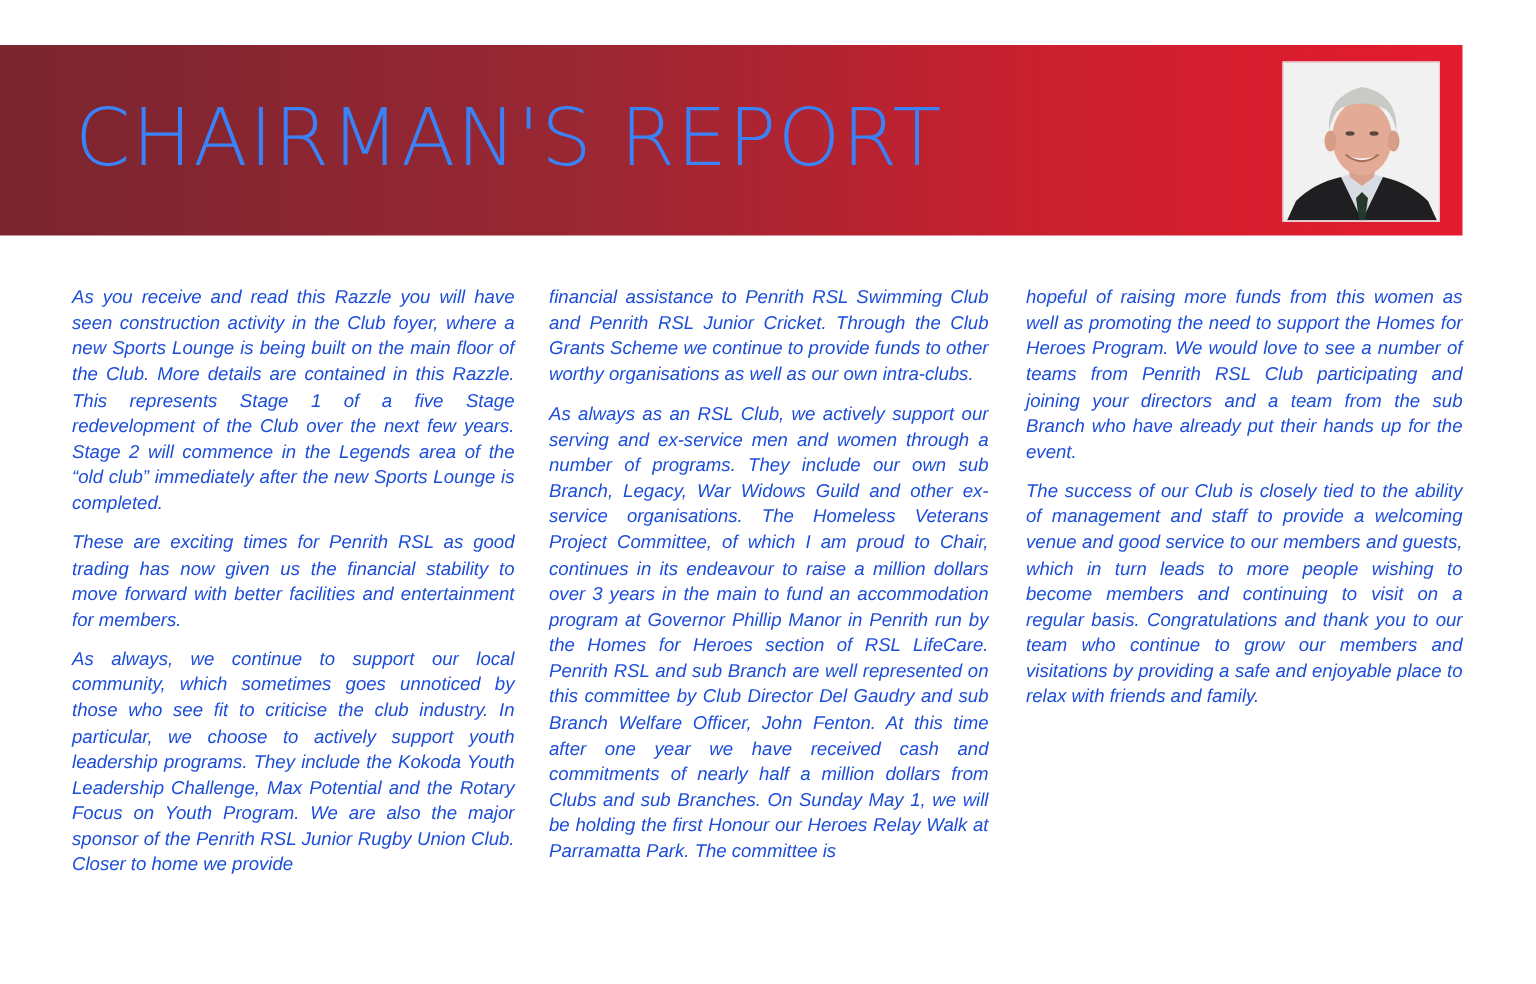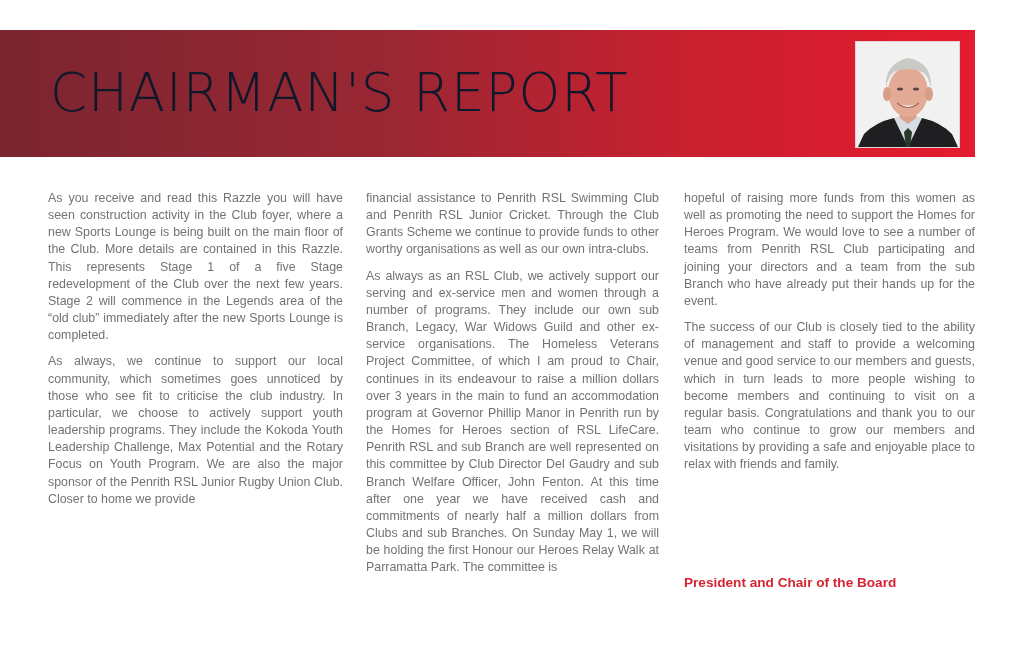--- a/index.html
+++ b/index.html
@@ -7,33 +7,34 @@
     width: 1024px; height: 656px; background: #ffffff; position: relative; overflow: hidden;
     font-family: "Liberation Sans", "DejaVu Sans", sans-serif;
   }
   .banner {
     position: absolute; left: 0; top: 30px; width: 975px; height: 127px;
     background: linear-gradient(to right, #7a2530 0%, #9a2733 40%, #c8202f 70%, #e51b2e 100%);
   }
   .banner-title {
     position: absolute; left: 50px; top: 63px;
     font-family: "DejaVu Sans", sans-serif; font-weight: 200;
-    font-size: 53px; letter-spacing: 1px; color: #0f172a;
+    font-size: 53px; letter-spacing: 1px; color: #3b82f6;
     line-height: 60px; white-space: nowrap;
     -webkit-text-stroke: 0px;
     font-stretch: condensed;
   }
   .photo-frame {
     position: absolute; left: 855px; top: 41px; width: 103px; height: 105px;
     background: #f2f2f2; border: 1px solid #e8d0d0; overflow: hidden;
   }
   .col {
     position: absolute; top: 190px; width: 295px;
-    font-size: 12.4px; line-height: 17.15px; color: #737373;
+    font-size: 12.4px; line-height: 17.15px; color: #1d4ed8;
     text-align: justify;
+    font-style: italic;
   }
   .col p { margin: 0 0 9px 0; }
   .col1 { left: 48px; }
   .col2 { left: 366px; width: 293px; }
   .col3 { left: 684px; width: 291px; }
   .signature {
     position: absolute; left: 684px; top: 568px; width: 300px;
     color: #d42532; font-weight: bold; font-size: 13.6px; line-height: 30px;
   }
   .signature div { white-space: nowrap; }
@@ -66,28 +67,28 @@
     <ellipse cx="44" cy="47" rx="3" ry="1.5" fill="#5a4640"></ellipse>
     <ellipse cx="60" cy="47" rx="3" ry="1.5" fill="#5a4640"></ellipse>
 
     <path d="M42 62 Q52 69 62 62 Q52 65 42 62 Z" fill="#f5f0ea"></path>
     <path d="M41 61 Q52 70 63 61" fill="none" stroke="#a66a5a" stroke-width="1.2"></path>
   </svg>
 </div>
 
 <div class="col col1">
   <p>As you receive and read this Razzle you will have seen construction activity in the Club foyer, where a new Sports Lounge is being built on the main floor of the Club. More details are contained in this Razzle. This represents Stage 1 of a five Stage redevelopment of the Club over the next few years. Stage 2 will commence in the Legends area of the “old club” immediately after the new Sports Lounge is completed.</p>
+  <p>These are exciting times for Penrith RSL as good trading has now given us the financial stability to move forward with better facilities and entertainment for members.</p>
   <p>As always, we continue to support our local community, which sometimes goes unnoticed by those who see fit to criticise the club industry. In particular, we choose to actively support youth leadership programs. They include the Kokoda Youth Leadership Challenge, Max Potential and the Rotary Focus on Youth Program. We are also the major sponsor of the Penrith RSL Junior Rugby Union Club. Closer to home we provide</p>
 </div>
 
 <div class="col col2">
   <p>financial assistance to Penrith RSL Swimming Club and Penrith RSL Junior Cricket. Through the Club Grants Scheme we continue to provide funds to other worthy organisations as well as our own intra-clubs.</p>
   <p>As always as an RSL Club, we actively support our serving and ex-service men and women through a number of programs. They include our own sub Branch, Legacy, War Widows Guild and other ex-service organisations. The Homeless Veterans Project Committee, of which I am proud to Chair, continues in its endeavour to raise a million dollars over 3 years in the main to fund an accommodation program at Governor Phillip Manor in Penrith run by the Homes for Heroes section of RSL LifeCare. Penrith RSL and sub Branch are well represented on this committee by Club Director Del Gaudry and sub Branch Welfare Officer, John Fenton. At this time after one year we have received cash and commitments of nearly half a million dollars from Clubs and sub Branches. On Sunday May 1, we will be holding the first Honour our Heroes Relay Walk at Parramatta Park. The committee is</p>
 </div>
 
 <div class="col col3">
   <p>hopeful of raising more funds from this women as well as promoting the need to support the Homes for Heroes Program. We would love to see a number of teams from Penrith RSL Club participating and joining your directors and a team from the sub Branch who have already put their hands up for the event.</p>
   <p>The success of our Club is closely tied to the ability of management and staff to provide a welcoming venue and good service to our members and guests, which in turn leads to more people wishing to become members and continuing to visit on a regular basis. Congratulations and thank you to our team who continue to grow our members and visitations by providing a safe and enjoyable place to relax with friends and family.</p>
 </div>
 
 <div class="signature">
-  <div>President and Chair of the Board</div>
 </div>
 
 </body></html>

